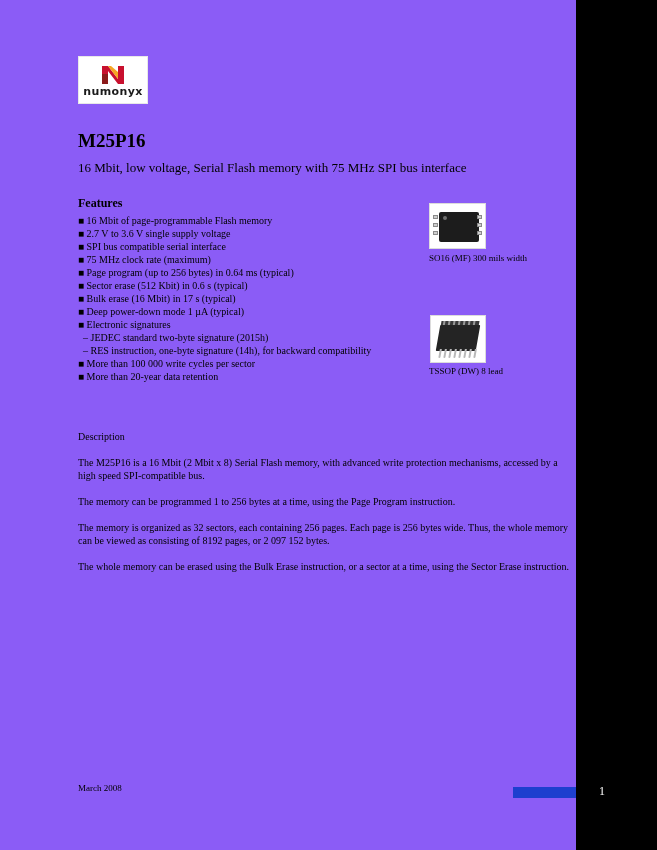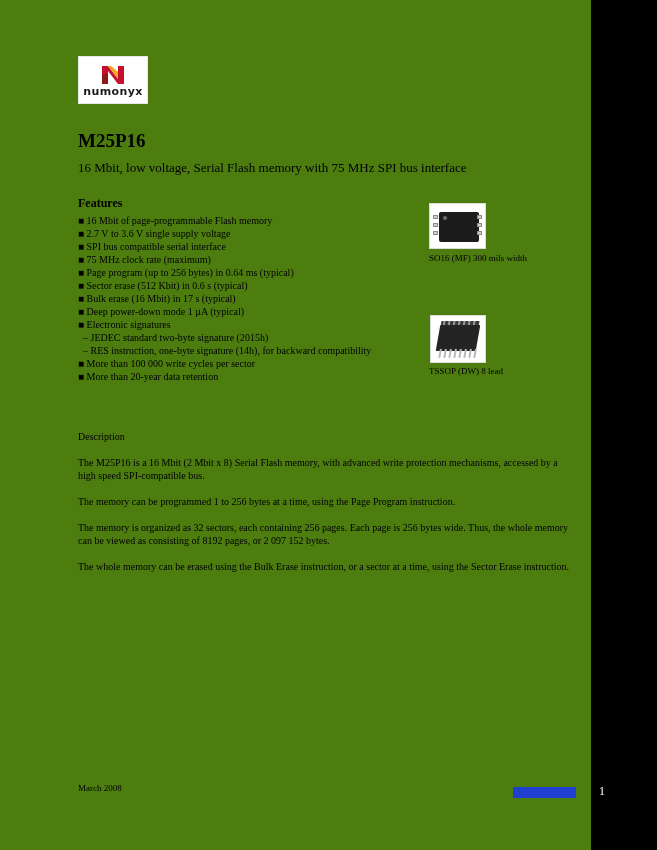--- a/index.html
+++ b/index.html
@@ -15,22 +15,21 @@
     font-family: "Liberation Sans", sans-serif;
     color: #000000;
   }
 
   .page {
     position: absolute;
     left: 0;
     top: 0;
     width: 576px;
     height: 850px;
-    background: #4d7c0f;
-    padding-left: 15px;
+    background: #8b5cf6;
   }
 
   
   .logo-box {
     position: absolute;
     left: 78px;
     top: 56px;
     width: 70px;
     height: 48px;
     background: #ffffff;

